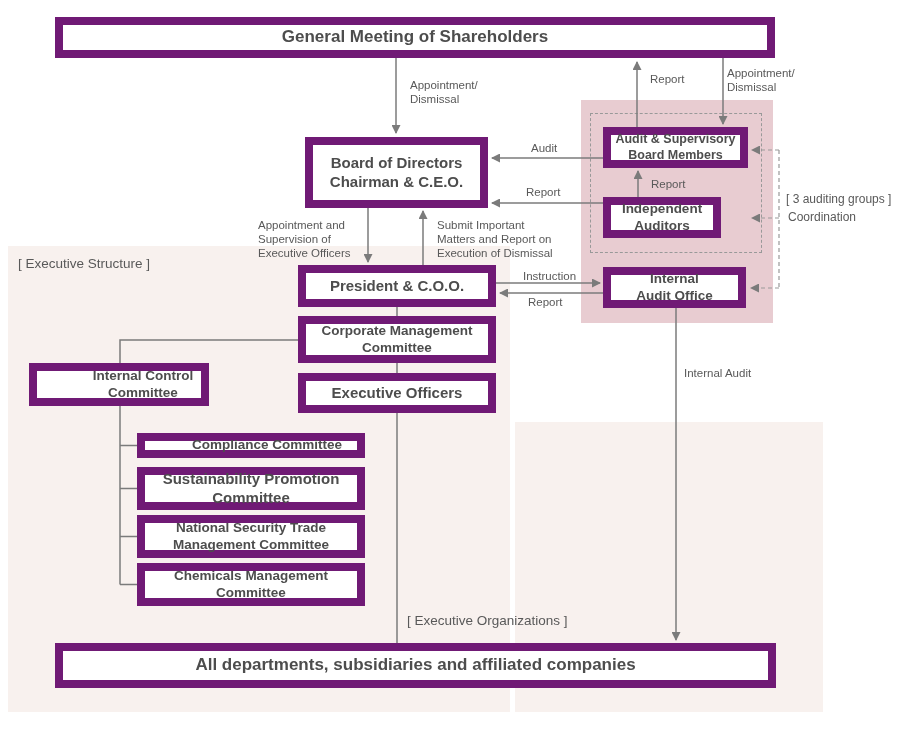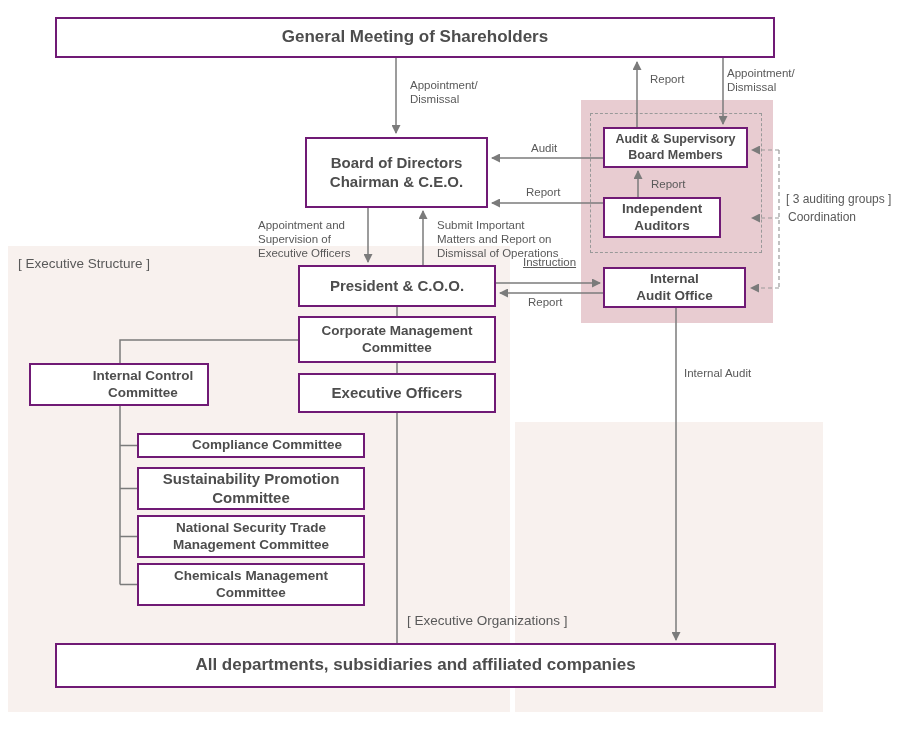--- a/index.html
+++ b/index.html
@@ -22,21 +22,21 @@
   }
   svg.connectors {
     position: absolute;
     left: 0; top: 0;
     width: 900px; height: 730px;
     pointer-events: none;
   }
   .box {
     position: absolute;
     background: #ffffff;
-    border: 2px solid #701a75;
+    border: 8px solid #701a75;
     color: #4d4d4d;
     font-weight: bold;
     display: flex;
     align-items: center;
     justify-content: center;
     text-align: center;
     white-space: pre-line;
     line-height: 1.22;
   }
   .lbl {
@@ -148,23 +148,23 @@
   <div class="lbl" style="left:526px; top:186px;">Report</div>
 
   <div class="lbl" style="left:651px; top:178px;">Report</div>
 
   <div class="lbl" style="left:258px; top:219px;">Appointment and
 Supervision of
 Executive Officers</div>
 
   <div class="lbl" style="left:437px; top:219px;">Submit Important
 Matters and Report on
-Dismissal of Operations</div>
+Execution of Dismissal</div>
 
-  <div class="lbl" style="left:523px; top:256px;text-decoration:underline;">Instruction</div>
+  <div class="lbl" style="left:523px; top:270px;">Instruction</div>
 
   <div class="lbl" style="left:528px; top:296px;">Report</div>
 
   <div class="lbl" style="left:684px; top:367px;">Internal Audit</div>
 
   <div class="section-lbl" style="left:18px; top:256px;">[ Executive Structure ]</div>
 
   <div class="section-lbl" style="left:407px; top:613px;">[ Executive Organizations ]</div>
 
   <div class="lbl" style="left:786px; top:192px; font-size:12px;">[ 3 auditing groups ]</div>

